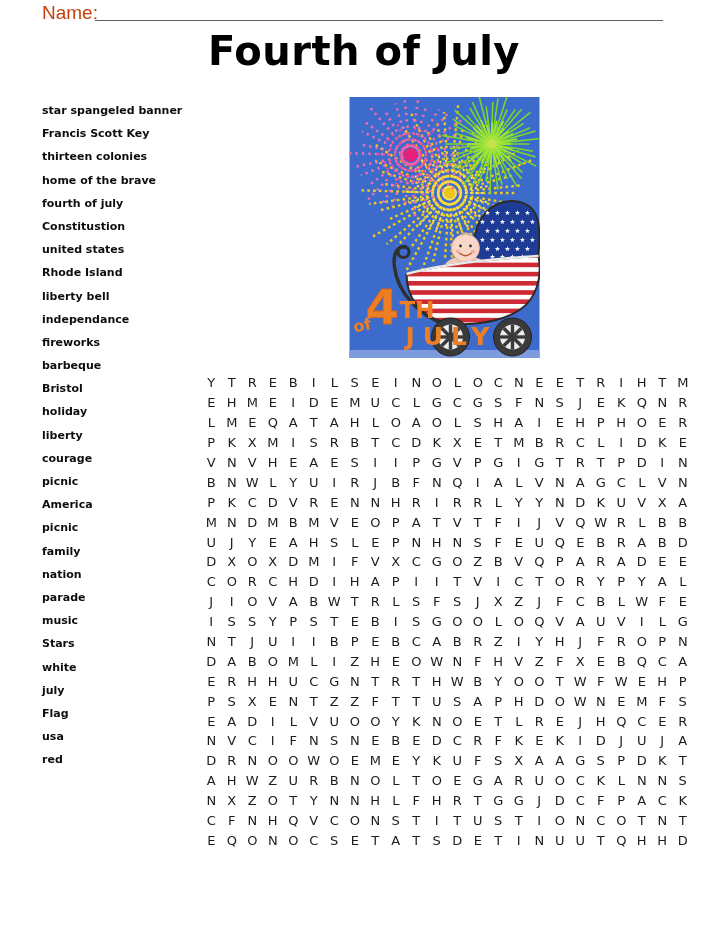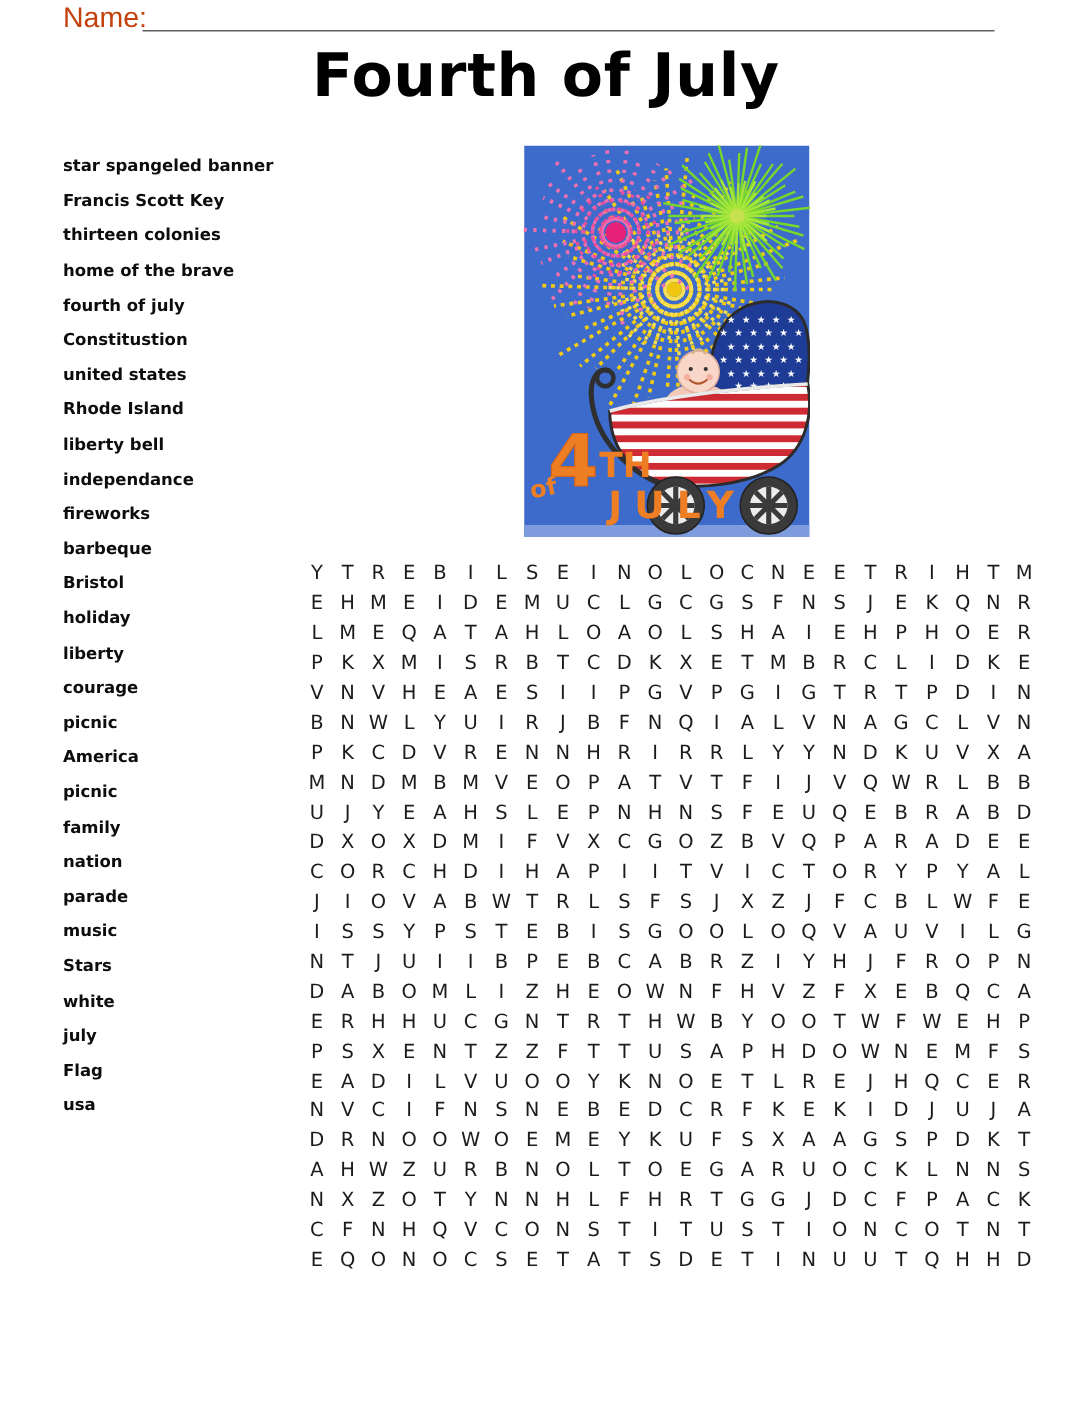--- a/index.html
+++ b/index.html
@@ -69,20 +69,21 @@
       <div class="word-item">picnic</div>
       <div class="word-item">family</div>
       <div class="word-item">nation</div>
       <div class="word-item">parade</div>
       <div class="word-item">music</div>
       <div class="word-item">Stars</div>
       <div class="word-item">white</div>
       <div class="word-item">july</div>
       <div class="word-item">Flag</div>
       <div class="word-item">usa</div>
+      <div class="word-item">red</div>
     </div>
 
   <div class="illustration">
     <svg id="clipart" width="191" height="261" viewBox="0 0 190 261" style="--background: #3D6BCB; --accent_orange: #EE7E23; --flag_red: #CE2A33; --flag_navy: #1E3C96; --firework_yellow: #F4CB13; --firework_pink: #F06FAE; --firework_green: #76D82A;">
       <defs>
         <pattern id="stripePat" patternUnits="userSpaceOnUse" width="12" height="9.2">
           <rect width="12" height="9.2" fill="#ffffff"></rect>
           <rect width="12" height="4.6" fill="var(--flag_red)"></rect>
         </pattern>
         <clipPath id="canopyClip">

